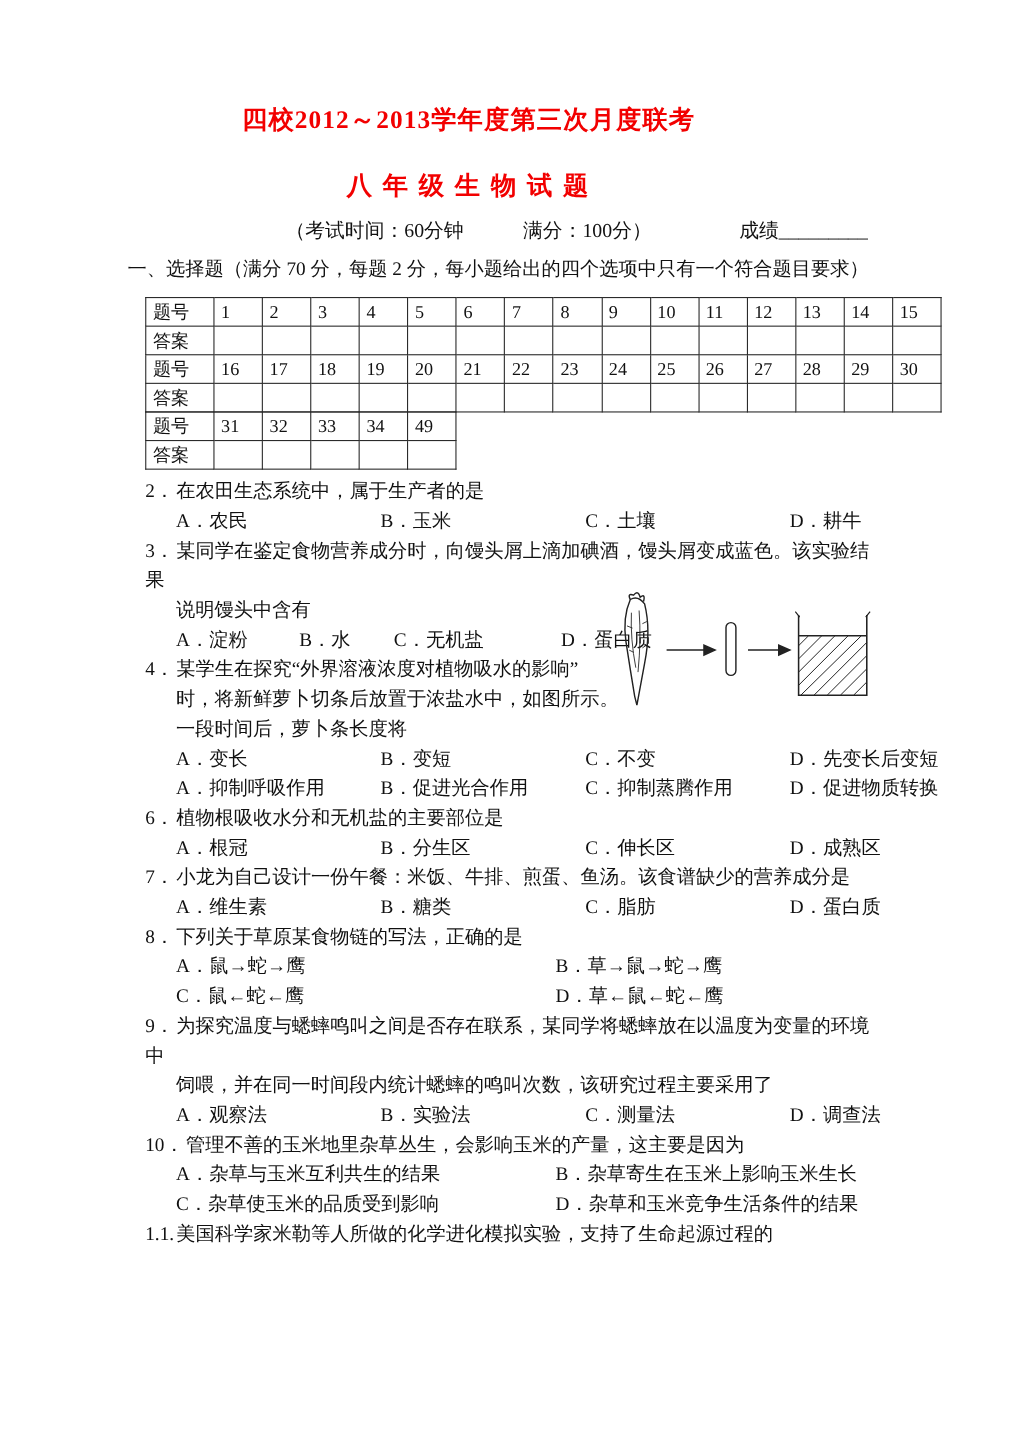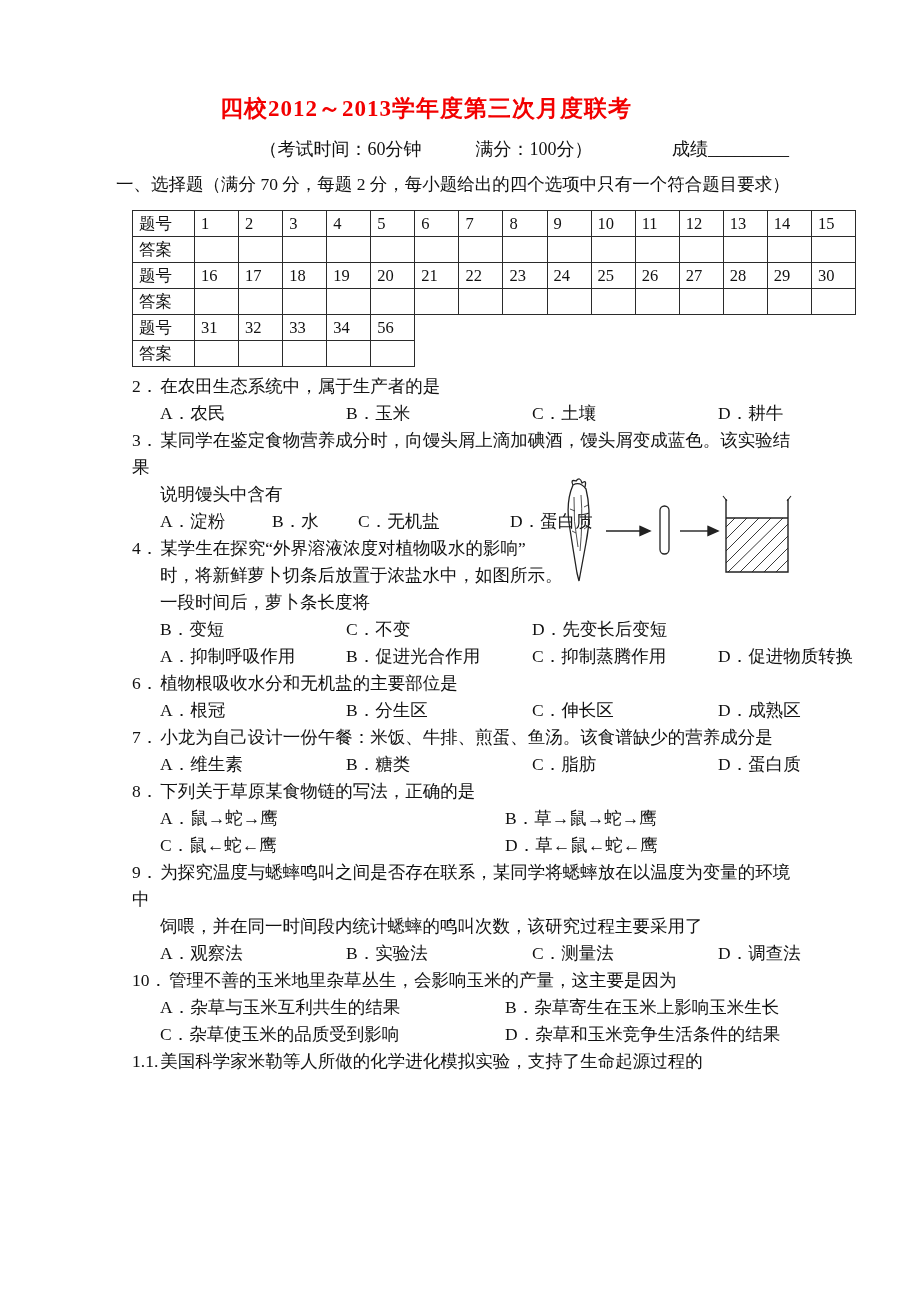--- a/index.html
+++ b/index.html
@@ -62,20 +62,21 @@
   #fig-q4{position:absolute;right:4px;top:-60px;display:none;}
   .question.has-figure{position:relative;}
   #fig-q4 svg{display:block;}
 </style>
 </head>
 <body>
 
 <div class="page">
 
   <h1 class="title red">四校2012～2013学年度第三次月度联考</h1>
+  <h2 class="subtitle red">八 年 级 生 物 试 题</h2>
 
   <div class="meta-line">
     <span>（考试时间：60分钟　　　满分：100分）</span>
     <span class="score">成绩_________</span>
   </div>
 
   <div class="content">
     <div class="section-title">一、选择题（满分 70 分，每题 2 分，每小题给出的四个选项中只有一个符合题目要求）</div>
 
     <table class="answer-table main">
@@ -155,21 +156,21 @@
         </tbody>
     </table>
     <table class="answer-table small">
       <tbody id="tbl-small">
           <tr>
             <td>题号</td>
             <td>31</td>
             <td>32</td>
             <td>33</td>
             <td>34</td>
-            <td>56</td>
+            <td>49</td>
           </tr>
           <tr>
             <td>答案</td>
             <td></td>
             <td></td>
             <td></td>
             <td></td>
             <td></td>
           </tr>
         </tbody>
@@ -231,20 +232,21 @@
         <line x1="188" y1="97" x2="243" y2="43"></line>
         <line x1="200" y1="97" x2="248" y2="49"></line>
         <line x1="212" y1="97" x2="248" y2="61"></line>
         <line x1="224" y1="97" x2="248" y2="73"></line>
         <line x1="236" y1="97" x2="248" y2="85"></line>
       </g>
     </g>
   </svg>
 </div>
           <div class="options quarters">
+            <span class="opt">A．变长</span>
             <span class="opt">B．变短</span>
             <span class="opt">C．不变</span>
             <span class="opt">D．先变长后变短</span>
           </div>
         </div>
         <div class="question">
           <div class="options quarters">
             <span class="opt">A．抑制呼吸作用</span>
             <span class="opt">B．促进光合作用</span>
             <span class="opt">C．抑制蒸腾作用</span>

